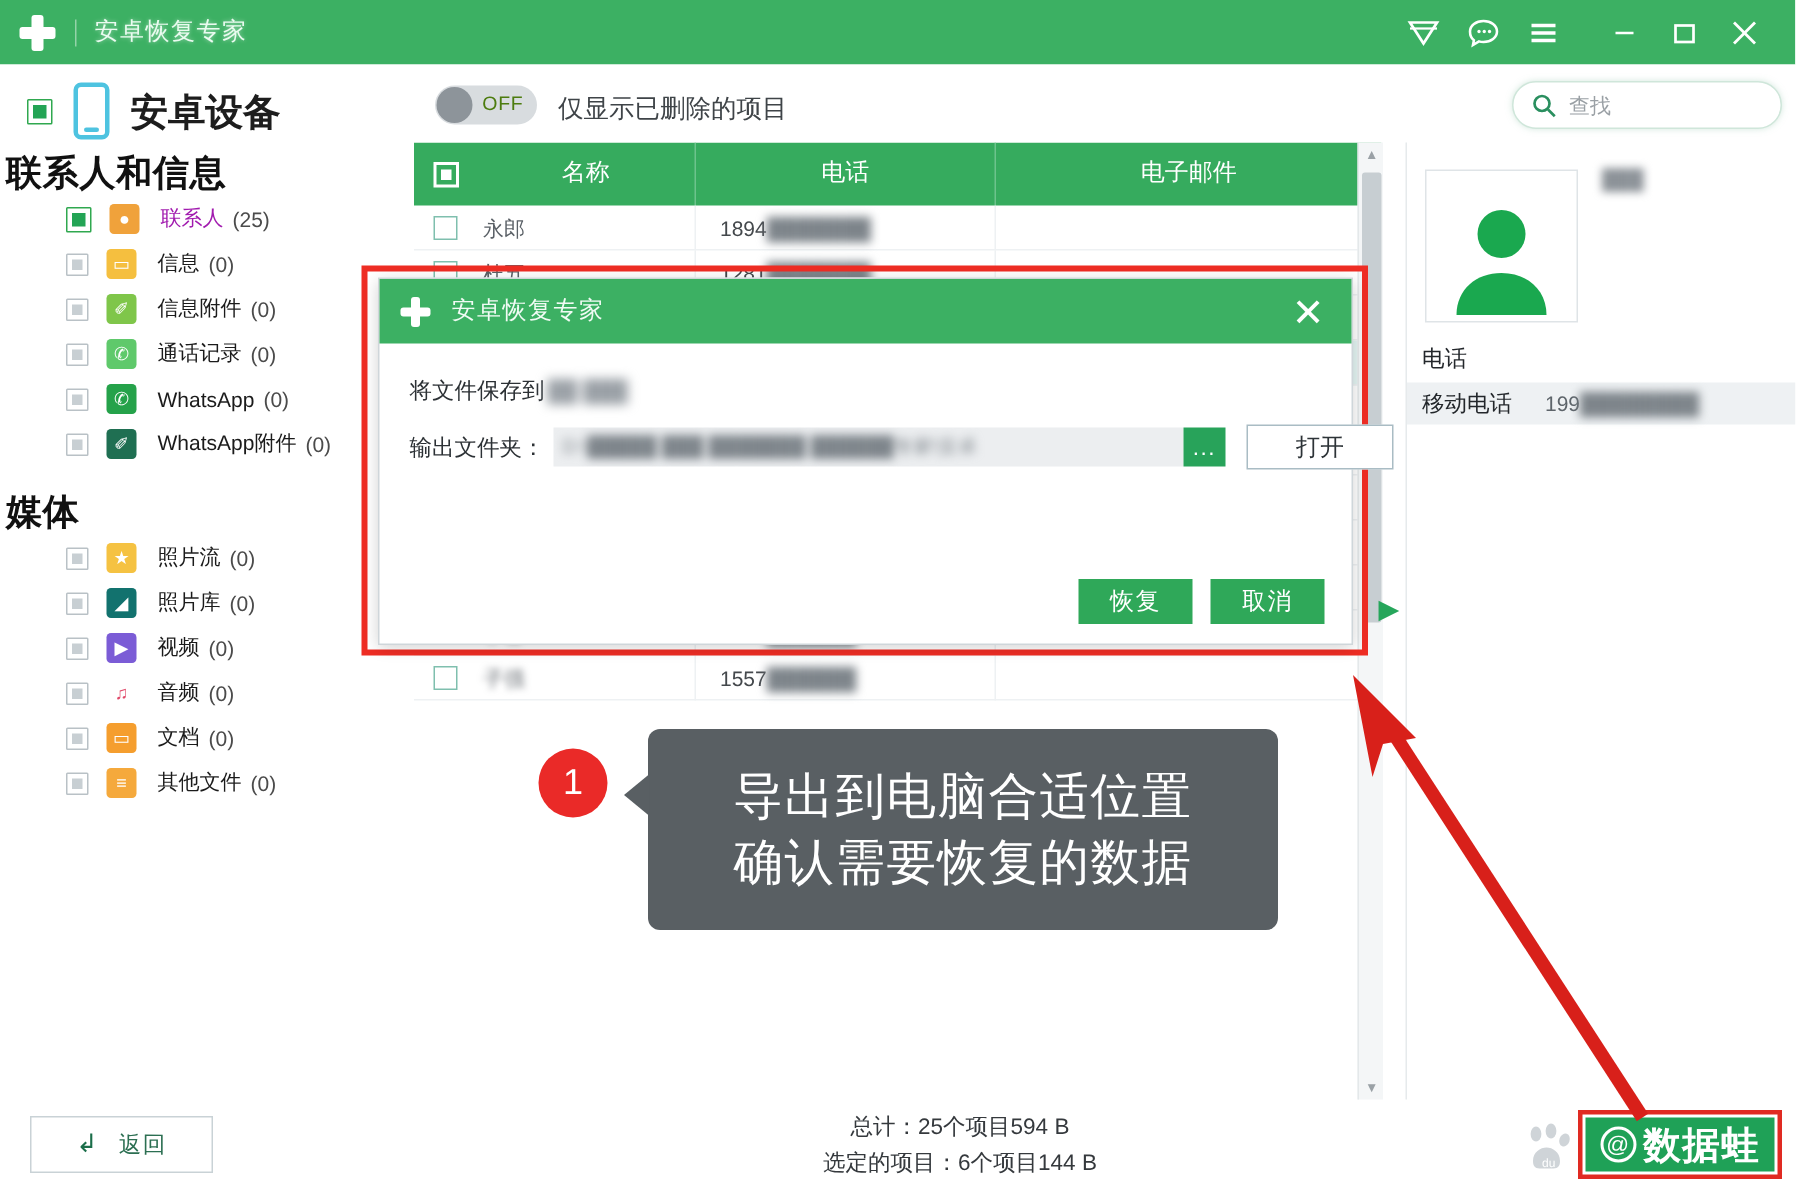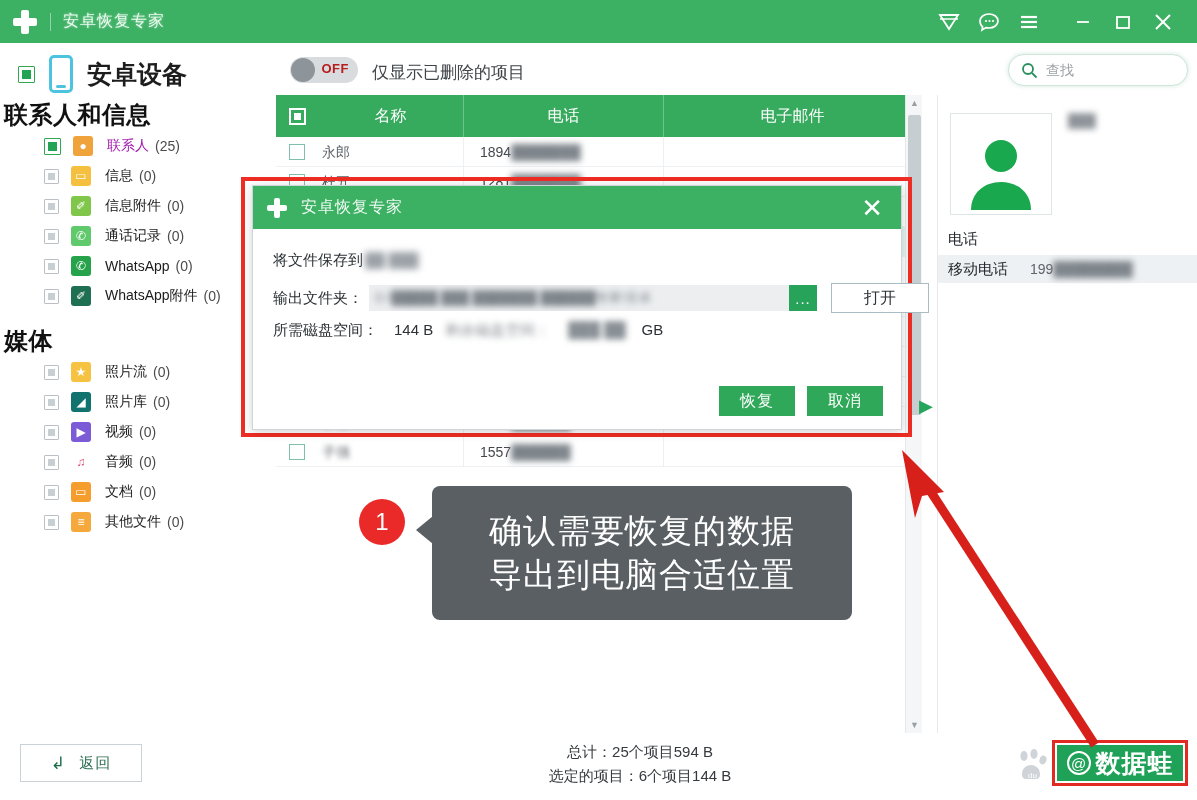--- a/index.html
+++ b/index.html
@@ -106,21 +106,21 @@
   }
   .toggle {
     position: absolute; left: 14px; top: 14px; width: 68px; height: 26px;
     background: #d8dcdf; border-radius: 14px;
   }
   .toggle .knob {
     position: absolute; left: 1px; top: 1px; width: 24px; height: 24px; border-radius: 50%;
     background: #8d949a;
   }
   .toggle .txt {
-    position: absolute; right: 9px; top: 4px; font-size: 13px; color: #b91c1c; font-weight: 700;
+    position: absolute; right: 9px; top: 4px; font-size: 13px; color: #4d7c0f; font-weight: 400;
     letter-spacing: .5px;
     text-align: center;
   }
   .toggle-label {
     position: absolute; left: 96px; top: 18px; font-size: 17px; color: #3f4448;
   }
   .searchbox {
     position: absolute; right: 9px; top: 11px; width: 180px; height: 32px;
     border: 1px solid #cfe6da; border-radius: 16px; background: #fff;
     display: flex; align-items: center; box-shadow: 0 0 4px rgba(170,210,190,.5);
@@ -642,22 +642,22 @@
     <div>选定的项目：6个项目144 B</div>
   </div>
 
   <svg class="red-arrow" width="250" height="320" viewBox="0 0 250 320">
     <path d="M215 305 L40 35" stroke="#d8201a" stroke-width="9" fill="none"></path>
     <path d="M22 10 L64 52 L42 56 L35 78 Z" fill="#d8201a"></path>
   </svg>
 
   <div class="badge1">1</div>
   <div class="callout">
+    <div>导出到电脑合适位置</div>
     <div>确认需要恢复的数据</div>
-    <div>导出到电脑合适位置</div>
   </div>
 
   <div class="dlg-outline"></div>
   <div class="dialog">
     <div class="dlg-head">
       <div class="dlg-logo"></div>
       <div class="dlg-title">安卓恢复专家</div>
       <div class="dlg-close">✕</div>
     </div>
     <div class="dlg-body">
@@ -665,27 +665,20 @@
         <span>将文件保存到</span>
         <span class="blurpath">██ ███</span>
       </div>
       <div class="dlg-line2">
         <span class="dlg-lbl">输出文件夹：</span>
         <span class="path-field">
           <span>D:\█████ ███ ███████ ██████专家\安卓</span>
         </span>
         <span class="browse-btn">...</span>
         <span class="open-btn">打开</span>
-      </div>
-      <div class="dlg-line3">
-        <span>所需磁盘空间：</span>
-        <span class="val">144 B</span>
-        <span class="b1">剩余磁盘空间：</span>
-        <span class="b2">███ ██</span>
-        <span class="gb">GB</span>
       </div>
       <div class="dlg-actions">
         <div class="dlg-btn">恢复</div>
         <div class="dlg-btn">取消</div>
       </div>
     </div>
   </div>
 
   <div class="paw">
     <svg width="34" height="32" viewBox="0 0 34 32">

